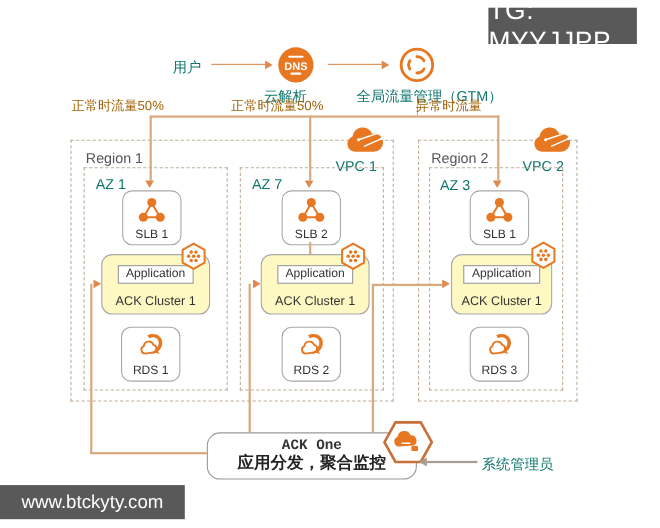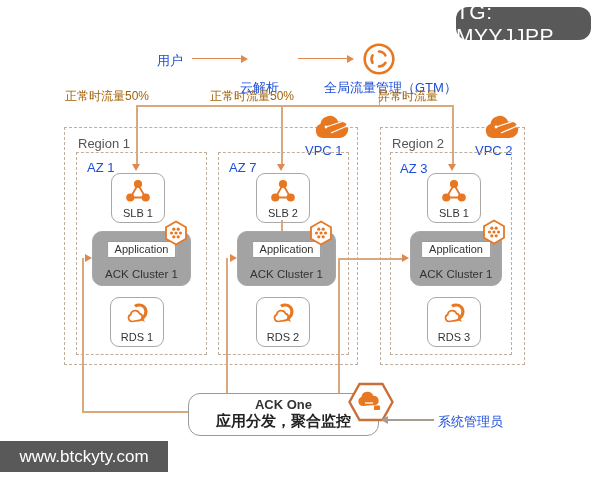--- a/index.html
+++ b/index.html
@@ -1,74 +1,82 @@
 <!DOCTYPE html>
 <html><head>
 <meta charset="utf-8">
 <style>
   html,body{margin:0;padding:0;background:#fff;}
   .canvas{position:relative;width:600px;height:480px;background:#ffffff;overflow:hidden;
           font-family:"Liberation Sans","DejaVu Sans",sans-serif;}
 
   
   .badge{position:absolute;background:#595959;color:#fff;display:flex;align-items:center;justify-content:center;}
-  .badge-tg{left:456px;top:7px;width:135px;height:33px;font-size:21px;letter-spacing:.5px;border-radius:12px;}
+  .badge-tg{left:444px;top:7px;width:135px;height:33px;font-size:24px;letter-spacing:.5px;}
   .badge-wm{left:0;top:441px;width:168px;height:31px;font-size:17px;}
 
   
-  .lbl{position:absolute;color:#1d4ed8;font-size:13px;white-space:nowrap;}
+  .lbl{position:absolute;color:#0f766e;font-size:13px;white-space:nowrap;}
   .lbl-c{text-align:left;}
   .traffic{position:absolute;width:150px;text-align:left;color:#a16207;font-size:12px;white-space:nowrap;}
 
   
   .dashed{position:absolute;border:1.5px dashed #bfae9c;background:transparent;}
 
   
   .node{position:absolute;width:52px;height:48px;background:#fff;border:1.4px solid #a8a8a8;border-radius:9px;}
   .node .nlbl{position:absolute;bottom:3px;width:100%;text-align:center;font-size:11px;color:#333;}
   .node .nicon{position:absolute;top:4px;left:50%;transform:translateX(-50%);}
 
-  .cluster{position:absolute;height:53px;background:#a3a3a3;border:1.4px solid #a8a8a8;border-radius:10px;}
+  .cluster{position:absolute;height:53px;background:#fef9c3;border:1.4px solid #a8a8a8;border-radius:10px;}
   .app-box{position:absolute;left:50%;transform:translateX(-50%);top:9px;border:1px solid #999;
            background:#fff;font-size:11px;color:#333;line-height:15px;padding:0 7px;white-space:nowrap;}
   .clbl{position:absolute;bottom:5px;width:100%;text-align:center;font-size:11.5px;color:#333;}
 
   
   .hline{position:absolute;height:1.5px;background:#d9a87c;}
   .vline{position:absolute;width:1.5px;background:#d9a87c;}
   .flow-arrow{position:absolute;height:1.4px;background:#de8a4e;}
   .flow-arrow::after{content:"";position:absolute;right:-6px;top:-3.4px;width:0;height:0;
       border-left:7px solid #de8a4e;border-top:4px solid transparent;border-bottom:4px solid transparent;}
   .tri-down{position:absolute;width:0;height:0;border-left:4.5px solid transparent;
       border-right:4.5px solid transparent;border-top:7px solid #de8a4e;}
   .tri-right{position:absolute;width:0;height:0;border-top:4.5px solid transparent;
       border-bottom:4.5px solid transparent;border-left:7px solid #de8a4e;}
   .tri-left{position:absolute;width:0;height:0;border-top:4px solid transparent;
       border-bottom:4px solid transparent;border-right:7px solid #a89c90;}
   .admin-line{position:absolute;height:1.4px;background:#a89c90;}
 
   .ackone{position:absolute;left:188px;top:393px;width:189px;height:41px;background:#fff;
           border:1.5px solid #9a9a9a;border-radius:12px;text-align:center;}
-  .ackone .t1{font-size:13px;color:#333;font-weight:600;margin-top:3px;line-height:15px;}
+  .ackone .t1{font-size:13px;color:#333;font-weight:600;margin-top:3px;line-height:15px;font-family:Liberation Mono, monospace;}
   .ackone .t2{font-size:15px;color:#222;font-weight:700;line-height:18px;}
 
   svg{display:block;}
 </style>
 </head>
 <body>
 
 <div class="canvas">
 
   <div class="badge badge-tg">TG: MYYJJPP</div>
   <div class="badge badge-wm">www.btckyty.com</div>
 
   <div class="lbl" style="left:157px;top:52px;">用户</div>
 
   <div class="flow-arrow" style="left:192px;top:58px;width:50px;"></div>
 
+  <div style="position:absolute;left:252px;top:42px;">
+    <svg width="34" height="34" viewBox="0 0 34 34">
+      <circle cx="17" cy="17" r="16" fill="#E87722"></circle>
+      <rect x="10" y="8.6" width="14" height="2" rx="1" fill="#fff"></rect>
+      <text x="17" y="21.5" font-size="10" font-weight="bold" fill="#fff" text-anchor="middle">DNS</text>
+      <rect x="12" y="24" width="10" height="2" rx="1" fill="#fff"></rect>
+    </svg>
+  </div>
   <div class="lbl lbl-c" style="left:240px;top:79px;width:60px;">云解析</div>
 
   <div class="flow-arrow" style="left:298px;top:58px;width:50px;"></div>
 
   <div style="position:absolute;left:362px;top:42px;">
     <svg width="34" height="34" viewBox="0 0 34 34" fill="none">
       <circle cx="17" cy="17" r="14.3" stroke="#E87722" stroke-width="2.6"></circle>
       <g stroke="#E87722" stroke-width="2.6" stroke-linecap="round">
         <path d="M17 9.5 a7.5 7.5 0 0 1 6.4 3.8"></path>
         <path d="M17 9.5 a7.5 7.5 0 0 1 6.4 3.8" transform="rotate(120 17 17)"></path>

